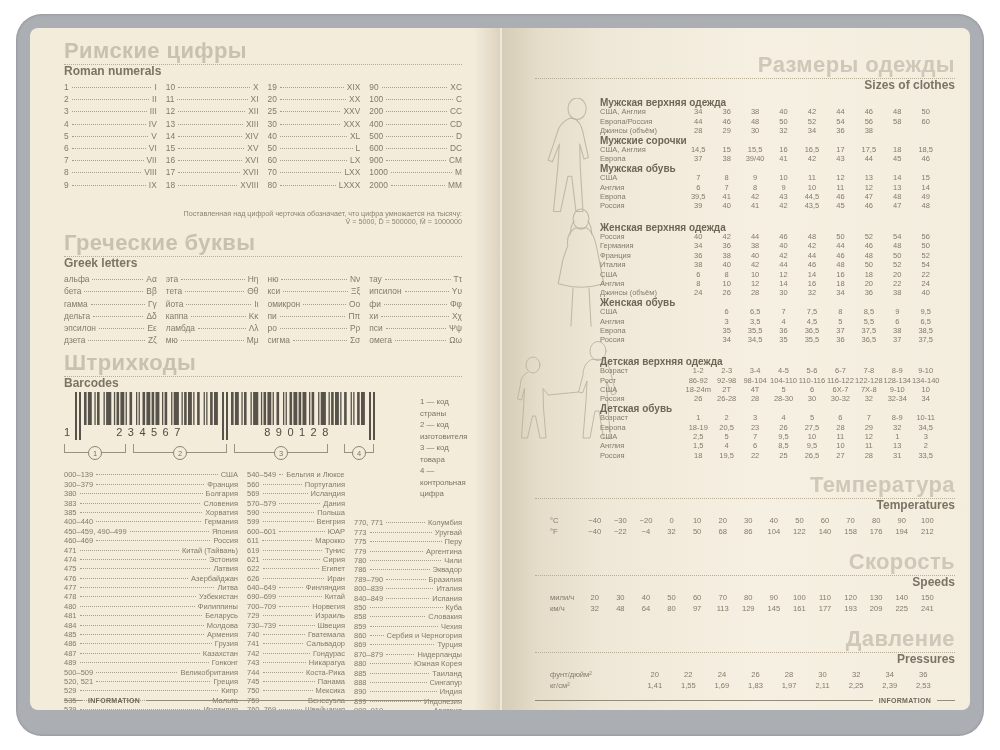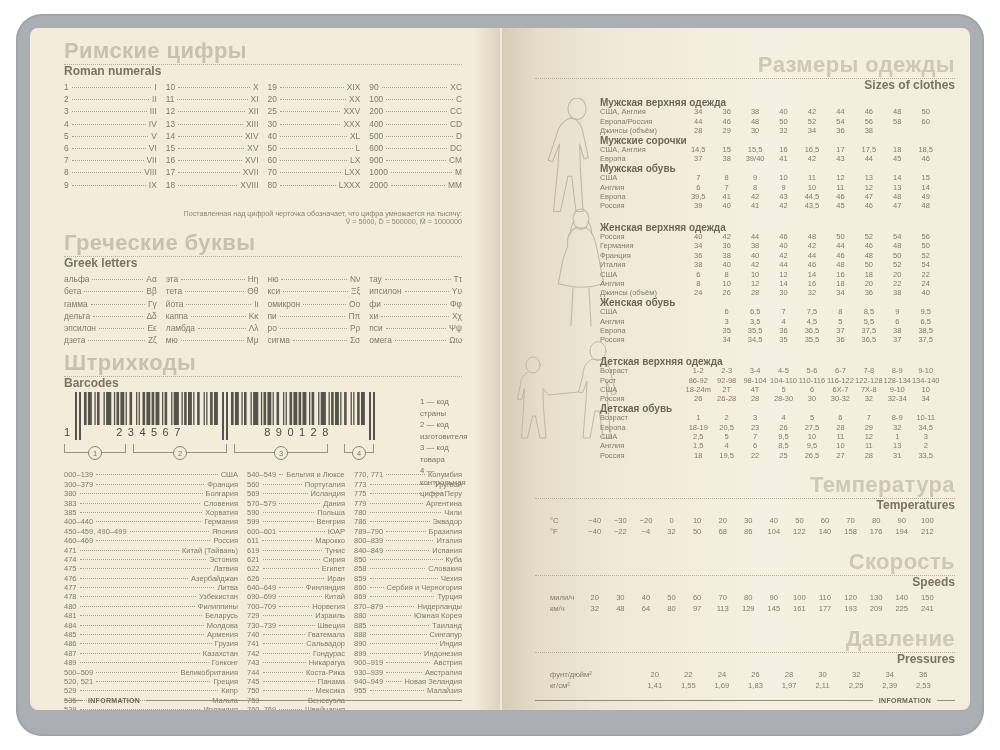--- a/index.html
+++ b/index.html
@@ -31,21 +31,21 @@
   .leader-row{display:flex;align-items:baseline;height:12.2px;font-size:8.4px;
               color:#837b6a;white-space:nowrap;overflow:hidden;}
   .leader-row span{flex:0 0 auto;}
   .leader-row .dots{flex:1 1 4px;min-width:4px;border-bottom:1px dotted #a69d8a;
                     margin:0 3px;transform:translateY(-2px);}
   .roman-table,.greek-table{margin-top:6px;}
   .country-table{margin-top:8px;}
   .country-table .leader-row{height:9.4px;font-size:7.5px;}
   .country-table .leader-col:nth-child(1){flex:0 0 174px;}
   .country-table .leader-col:nth-child(2){flex:0 0 98px;}
-  .country-table .leader-col:nth-child(3){flex:1;}
+  .country-table .leader-col:nth-child(3){flex:1;margin-top:48px;}
 
   .note{font-size:7.2px;line-height:8.8px;color:#8b8373;text-align:right;margin-top:18px;}
 
   .sec-gap{margin-top:5px;}
 
   .bc-wrap{display:flex;margin-top:4px;height:70px;}
   .bc-left{width:322px;}
   .bc-box{position:relative;height:50px;width:312px;margin-left:11px;}
   .bc-box svg{position:absolute;left:0;top:0;}
   .bc-lead{position:absolute;left:-11px;top:34px;font-size:11px;color:#4f4b43;}

